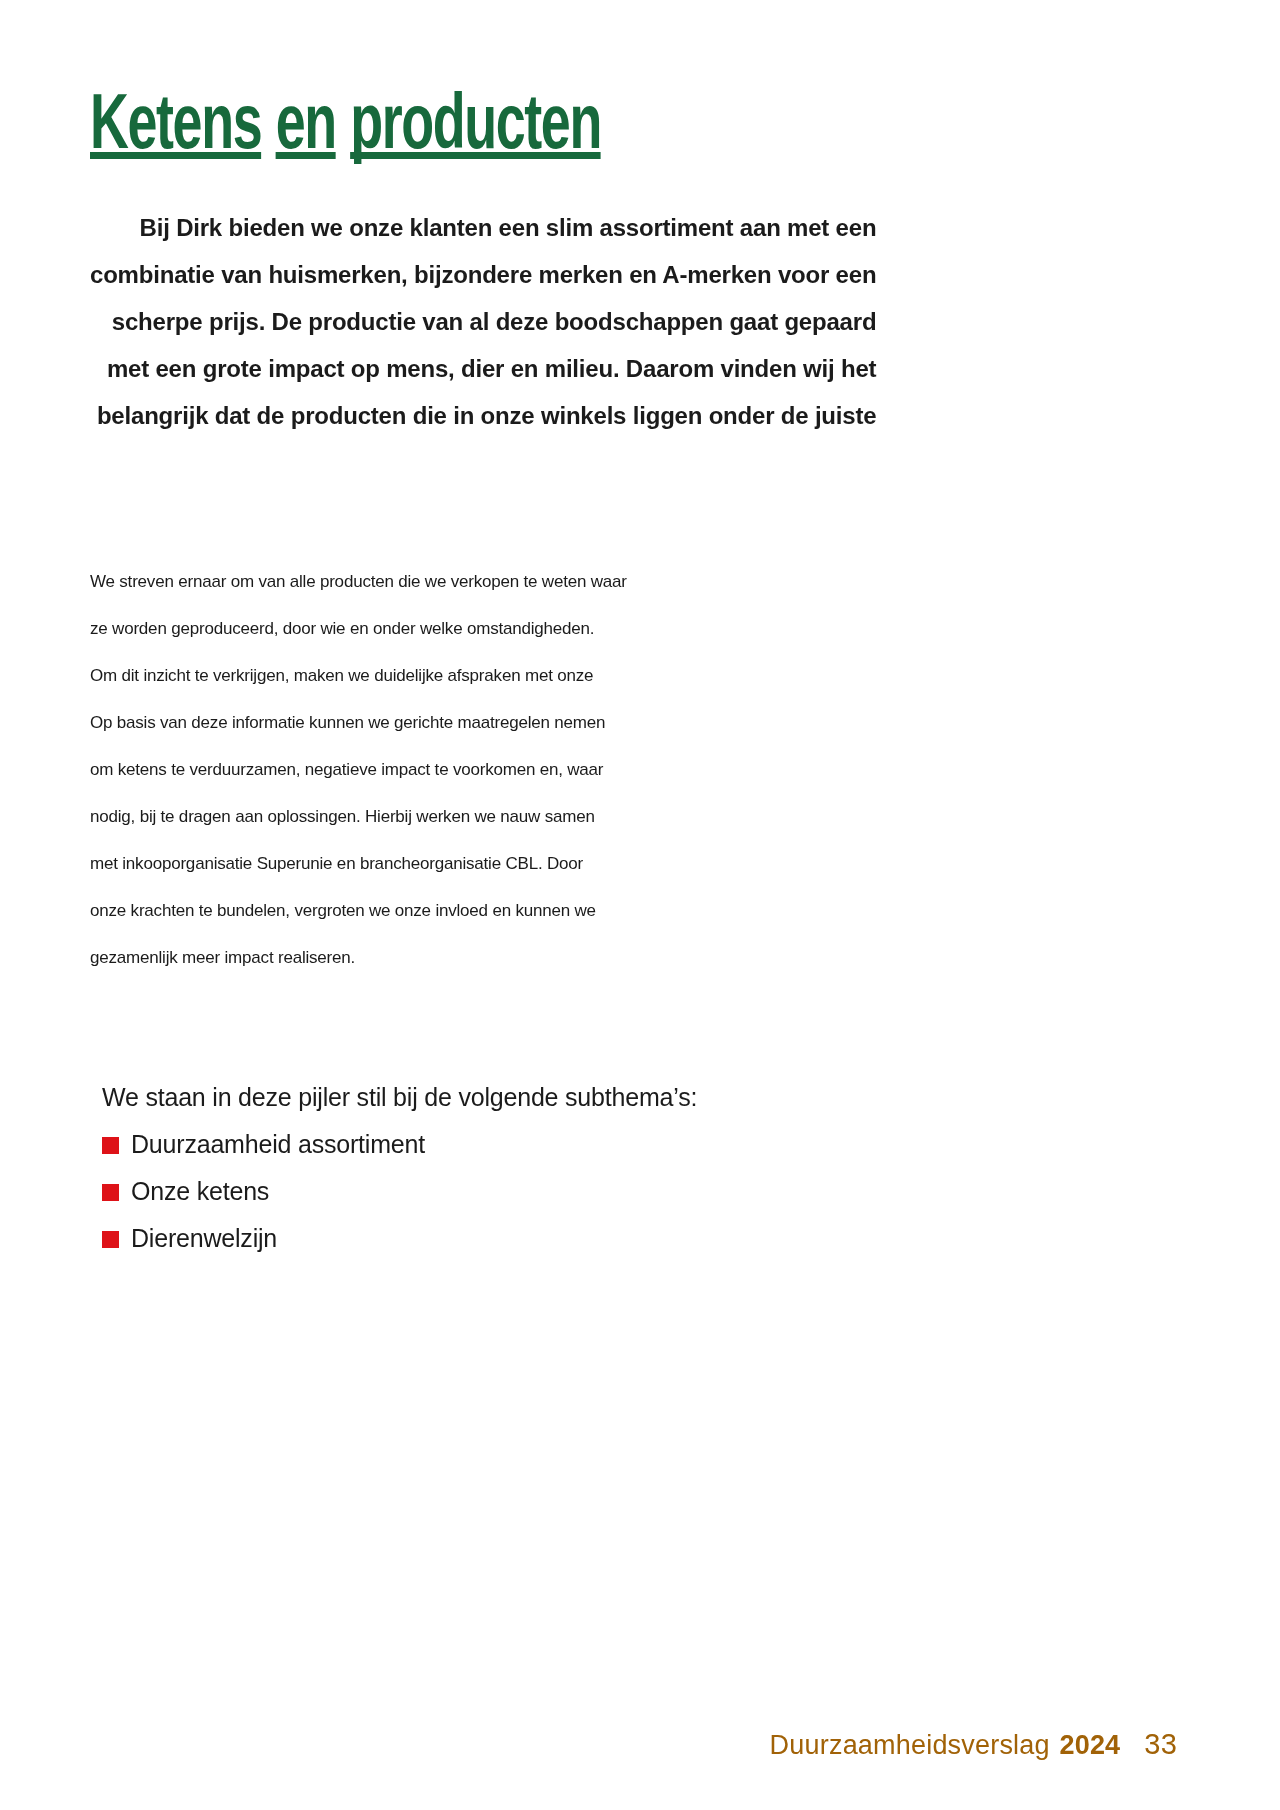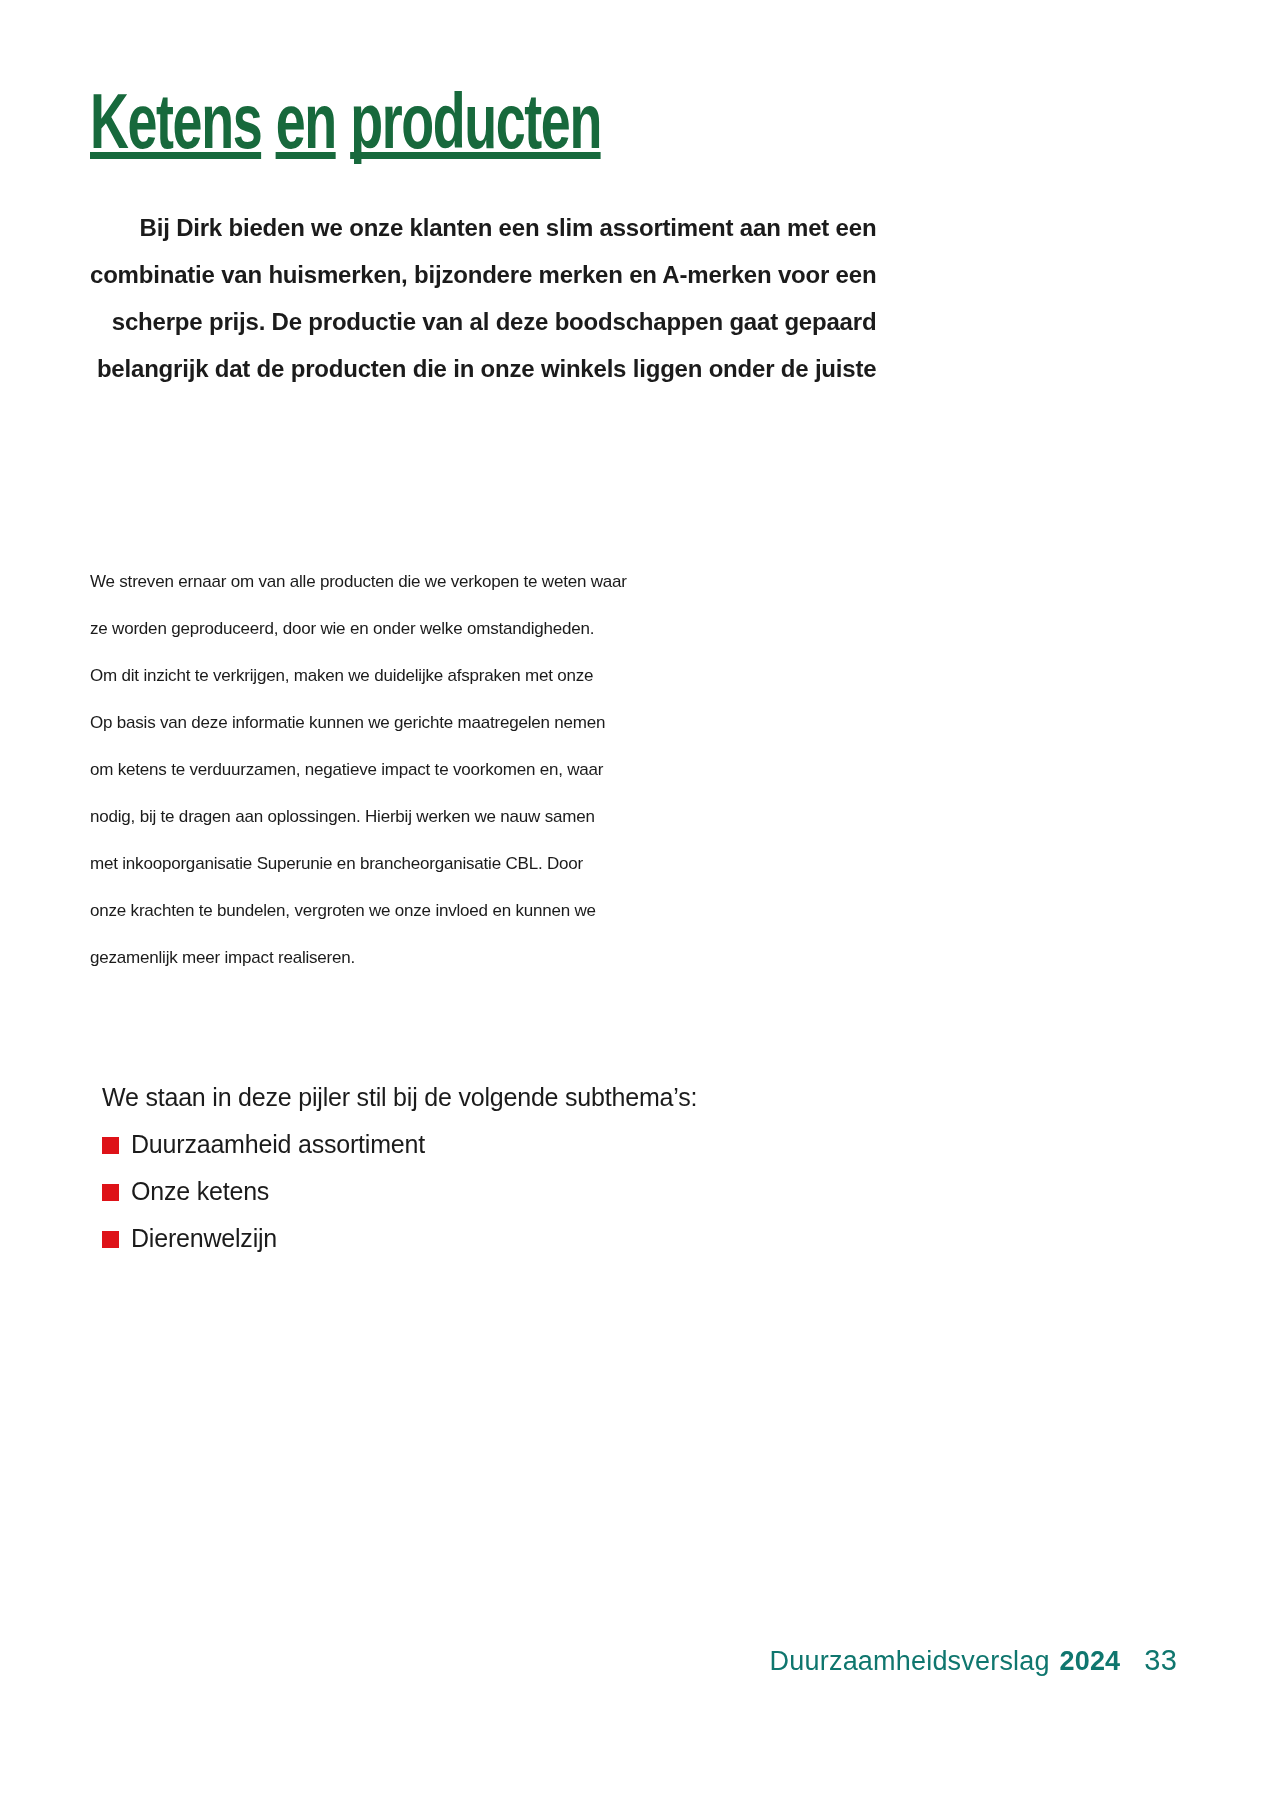--- a/index.html
+++ b/index.html
@@ -79,26 +79,26 @@
     width: 17px;
     height: 17px;
     background: var(--bullet-red, #de1218);
     margin-right: 12px;
     vertical-align: -1px;
   }
 
   
   .footer {
     position: absolute;
-    top: 1644px;
+    top: 1728px;
     right: 103px;
     white-space: nowrap;
     font-size: 27px;
     letter-spacing: 0.2px;
-    color: #0f766e;
+    color: #a16207;
   }
   .footer .year {
     font-weight: bold;
     margin-left: 2px;
   }
   .footer .page-number {
     font-size: 29px;
     margin-left: 24px;
   }
 </style>
@@ -108,20 +108,21 @@
 <div class="page">
 
   <h1 class="heading" style="margin:0;">
     <span class="word">Ketens</span><span class="word-space"></span><span class="word">en</span><span class="word-space"></span><span class="word">producten</span>
   </h1>
 
   <div class="para para-intro">
     <div class="line">Bij Dirk bieden we onze klanten een slim assortiment aan met een</div>
     <div class="line">combinatie van huismerken, bijzondere merken en A-merken voor een</div>
     <div class="line">scherpe prijs. De productie van al deze boodschappen gaat gepaard</div>
+    <div class="line">met een grote impact op mens, dier en milieu. Daarom vinden wij het</div>
     <div class="line">belangrijk dat de producten die in onze winkels liggen onder de juiste</div>
   </div>
 
   <div class="para para-body">
     <div class="line">We streven ernaar om van alle producten die we verkopen te weten waar</div>
     <div class="line">ze worden geproduceerd, door wie en onder welke omstandigheden.</div>
     <div class="line">Om dit inzicht te verkrijgen, maken we duidelijke afspraken met onze</div>
     <div class="line">Op basis van deze informatie kunnen we gerichte maatregelen nemen</div>
     <div class="line">om ketens te verduurzamen, negatieve impact te voorkomen en, waar</div>
     <div class="line">nodig, bij te dragen aan oplossingen. Hierbij werken we nauw samen</div>

